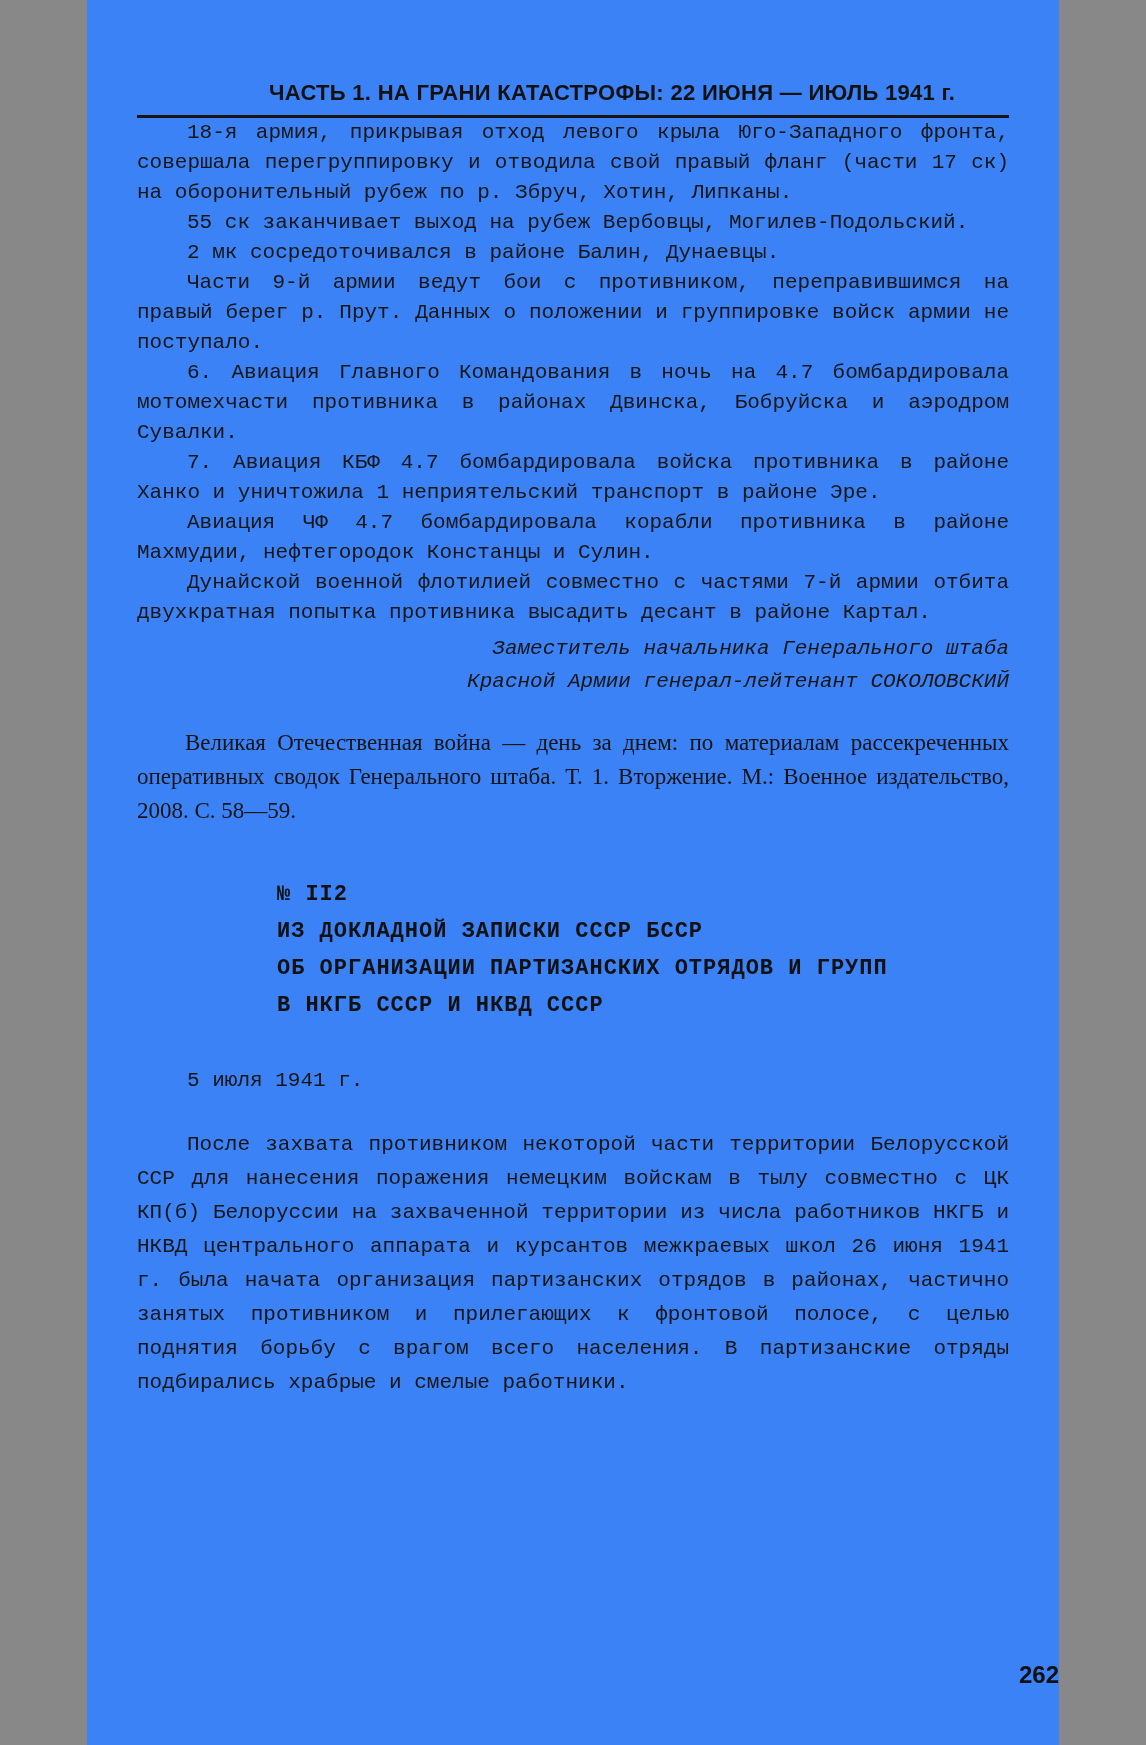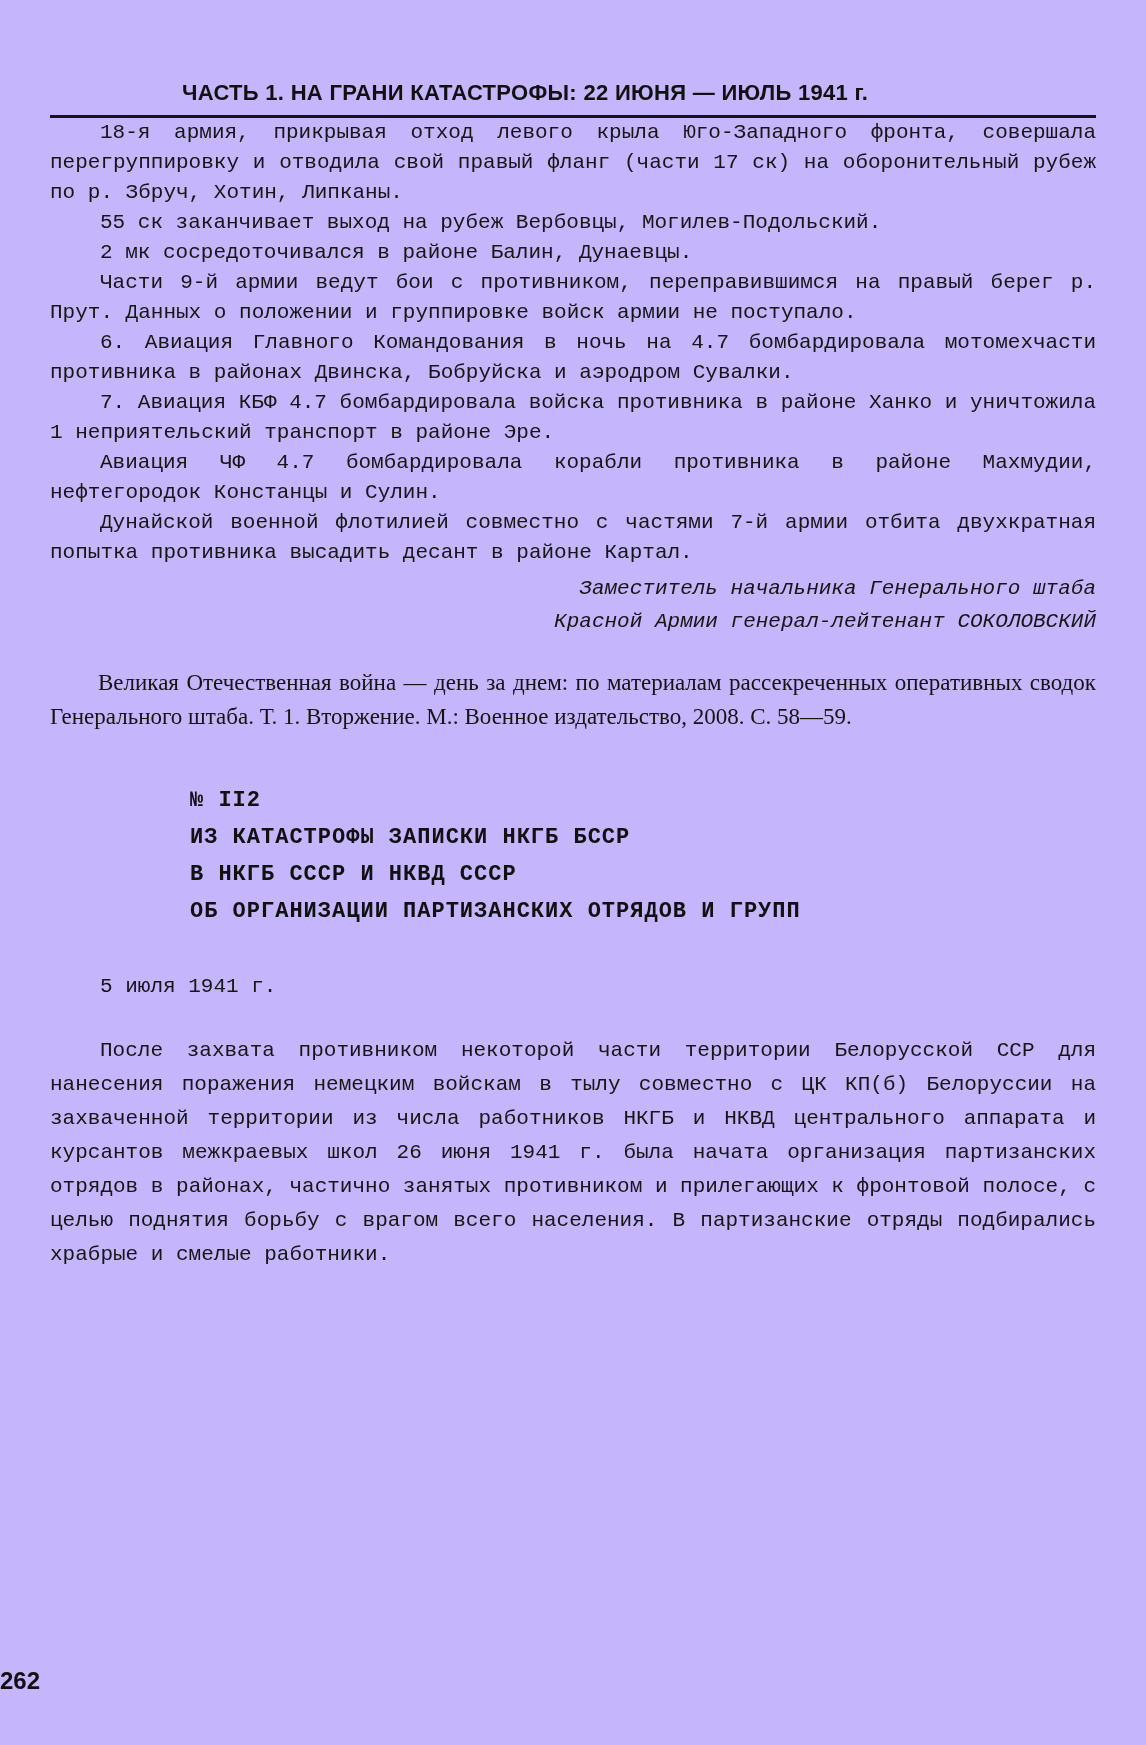--- a/index.html
+++ b/index.html
@@ -2,24 +2,24 @@
 <html><head>
 <meta charset="utf-8">
 <style>
   html, body {
     margin: 0;
     padding: 0;
     background: #888;
   }
   .page {
     position: relative;
-    width: 1146px;
+    width: 972px;
     height: 1745px;
     margin: 0 auto;
-    background: #c4b5fd;
+    background: #3b82f6;
     color: #1c1c1c;
     box-sizing: border-box;
     padding: 0 50px;
     overflow: hidden;
   }
   
   .running-header {
     padding-top: 80px;
   }
   .header-title {
@@ -89,22 +89,22 @@
   }
   .doc2 p.body-par {
     margin-top: 32px;
     line-height: 34px;
   }
   
   .page-footer {
     position: absolute;
     left: 0;
     right: 0;
-    bottom: 50px;
-    text-align: left;
+    bottom: 56px;
+    text-align: right;
   }
   .page-number {
     display: inline-block;
     font-family: "Liberation Sans", sans-serif;
     font-weight: 700;
     font-size: 24px;
     color: #111;
   }
 </style>
 </head>
@@ -131,23 +131,23 @@
       <div>Заместитель начальника Генерального штаба</div>
       <div>Красной Армии генерал-лейтенант СОКОЛОВСКИЙ</div>
     </div>
 
     <p class="citation">Великая Отечественная война — день за днем: по материалам рассекреченных оперативных сводок Генерального штаба. Т. 1. Вторжение. М.: Военное издательство, 2008. С. 58—59.</p>
   </section>
 
   <section class="doc2">
     <div class="doc2-heading">
       <div>№ II2</div>
-      <div>ИЗ КАТАСТРОФЫ ЗАПИСКИ НКГБ БССР</div>
+      <div>ИЗ ДОКЛАДНОЙ ЗАПИСКИ СССР БССР</div>
+      <div>ОБ ОРГАНИЗАЦИИ ПАРТИЗАНСКИХ ОТРЯДОВ И ГРУПП</div>
       <div>В НКГБ СССР И НКВД СССР</div>
-      <div>ОБ ОРГАНИЗАЦИИ ПАРТИЗАНСКИХ ОТРЯДОВ И ГРУПП</div>
     </div>
 
     <p class="doc-date">5 июля 1941 г.</p>
 
     <p class="tw body-par">После захвата противником некоторой части территории Белорусской ССР для нанесения поражения немецким войскам в тылу совместно с ЦК КП(б) Белоруссии на захваченной территории из числа работников НКГБ и НКВД центрального аппарата и курсантов межкраевых школ 26 июня 1941 г. была начата организация партизанских отрядов в районах, частично занятых противником и прилегающих к фронтовой полосе, с целью поднятия борьбу с врагом всего населения. В партизанские отряды подбирались храбрые и смелые работники.</p>
   </section>
 
   <footer class="page-footer">
     <div class="page-number">262</div>
   </footer>

